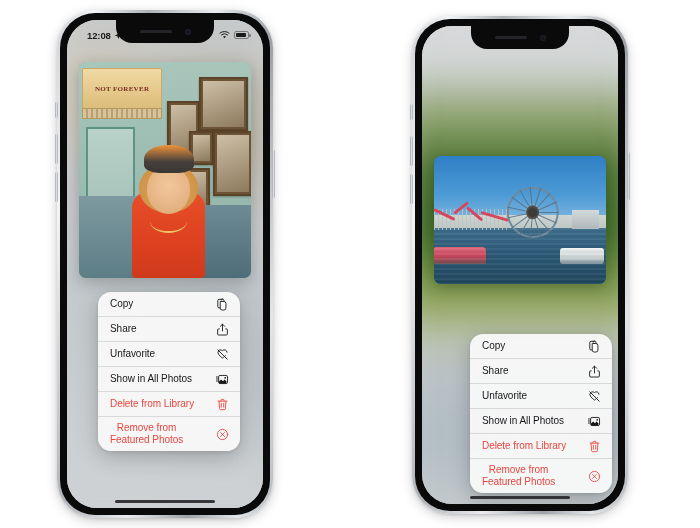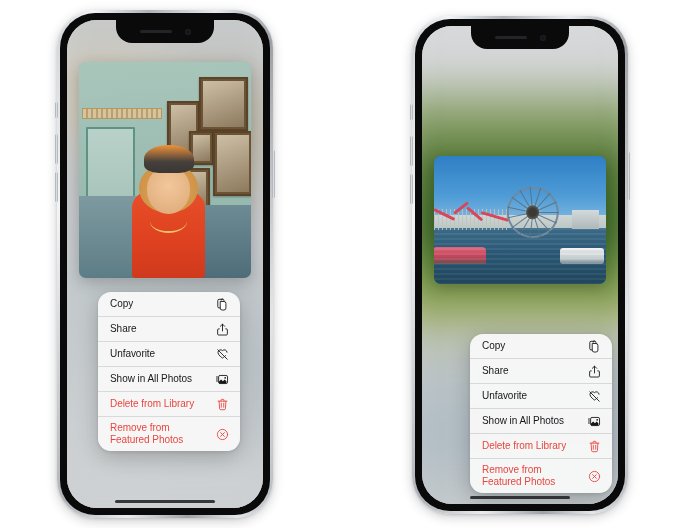--- a/index.html
+++ b/index.html
@@ -362,21 +362,21 @@
     justify-content: space-between;
     padding: 0 11px 0 12px;
     height: 25px;
     box-sizing: border-box;
     border-bottom: 0.6px solid rgba(60,60,67,0.16);
     color: #17171a;
     font-size: 10px;
     letter-spacing: -0.05px;
   }
   .ctx-item:last-child { border-bottom: none; }
-  .ctx-item.tall { height: 34px; }
+  .ctx-item.tall { height: 34px; text-align: center; }
   .ctx-item.destructive { color: #e8463f; }
   .ctx-label { line-height: 1.2; white-space: pre-line; }
   .ctx-icon {
     width: 13px; height: 13px;
     flex: 0 0 13px;
     display: flex; align-items: center; justify-content: center;
   }
   .ctx-icon svg { width: 13px; height: 13px; display: block; }
 
   
@@ -406,23 +406,46 @@
       <div class="screen">
 
         <div class="wallpaper wall-left"></div>
         <div class="wall-left-menu-blur"></div>
 
         <div class="notch">
           <div class="speaker"></div>
           <div class="front-cam"></div>
         </div>
 
+        <div class="statusbar">
+          <div class="sb-left">
+            <span>12:08</span>
+            <span class="loc-arrow">
+              <svg viewBox="0 0 10 10">
+                  <path d="M9.3 0.7 L0.8 4.3 L4.2 5.3 L5.3 8.9 Z" fill="#1a1a1c"></path>
+                </svg>
+            </span>
+          </div>
+          <div class="sb-right">
+            <span class="wifi-ico">
+              <svg viewBox="0 0 16 12">
+                <path d="M8 10.6 L5.9 8.1 a3.2 3.2 0 0 1 4.2 0 Z" fill="#1a1a1c"></path>
+                <path d="M3.6 5.6 a6.6 6.6 0 0 1 8.8 0" stroke="#1a1a1c" stroke-width="1.4" fill="none" stroke-linecap="round"></path>
+                <path d="M1.4 3.1 a10 10 0 0 1 13.2 0" stroke="#1a1a1c" stroke-width="1.4" fill="none" stroke-linecap="round"></path>
+              </svg>
+            </span>
+            <span class="batt">
+                <i class="batt-fill"></i>
+              </span>
+          </div>
+        </div>
 
         <div class="photo photo-left" style="left:12px; top:42px; right:12px; height:216px;">
           <div class="pl-wall"></div>
+          <div class="pl-sign">NOT FOREVER</div>
           <div class="pl-sign-strip"></div>
           <div class="pl-frame" style="left:51%; top:18%; width:17%; height:25%;">
               <i></i>
             </div>
           <div class="pl-frame" style="left:70%; top:7%; width:26%; height:23%;">
               <i></i>
             </div>
           <div class="pl-frame" style="left:64%; top:32%; width:12%; height:14%;">
               <i></i>
             </div>

